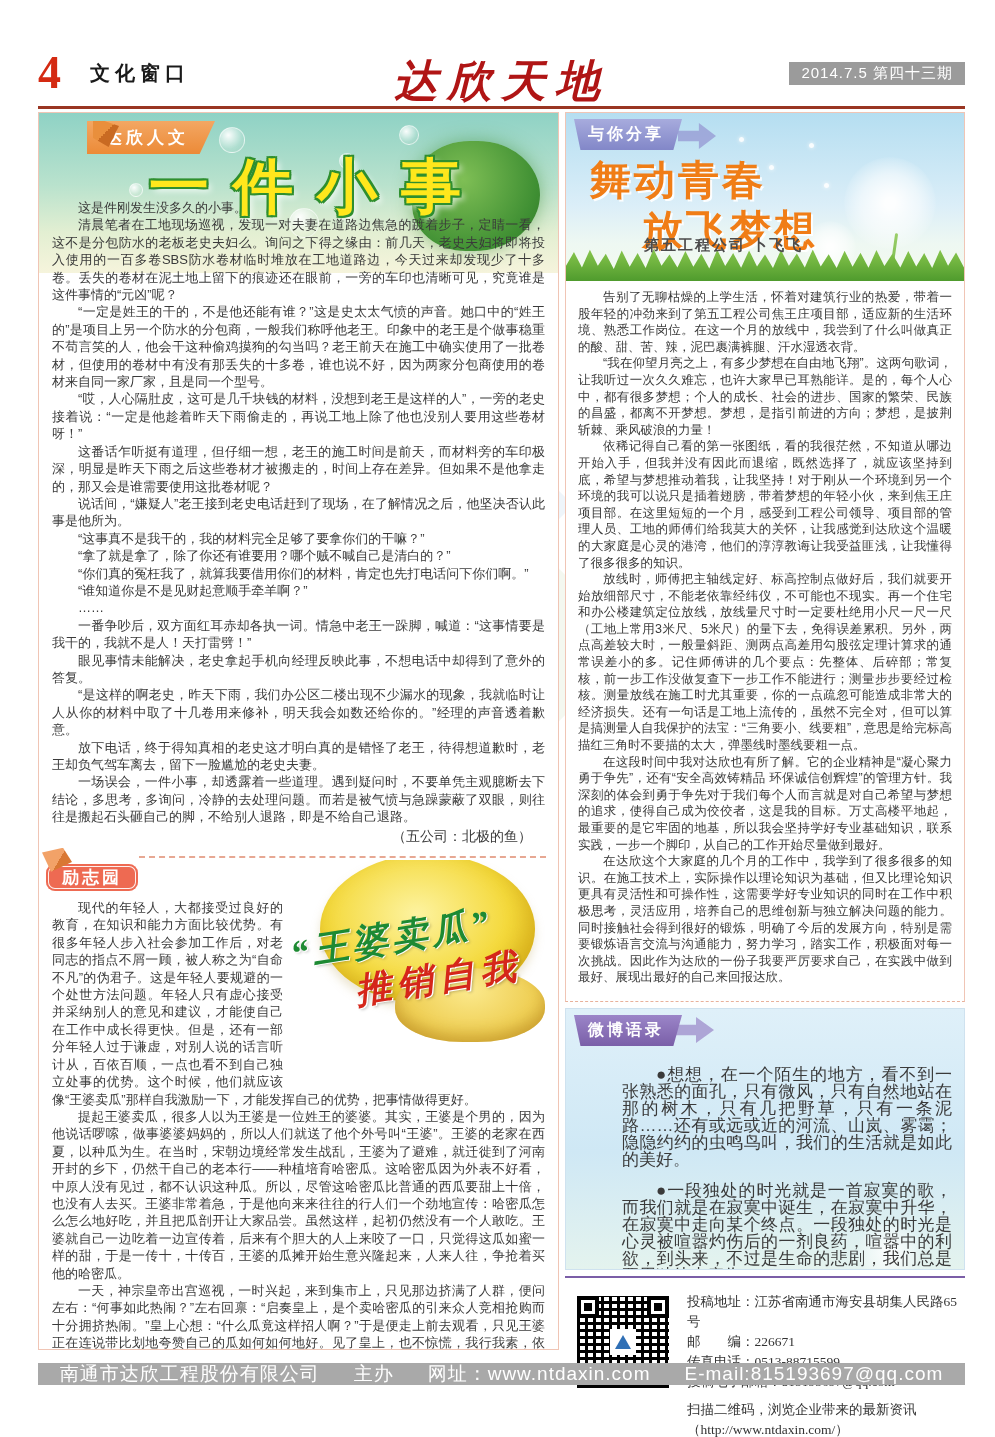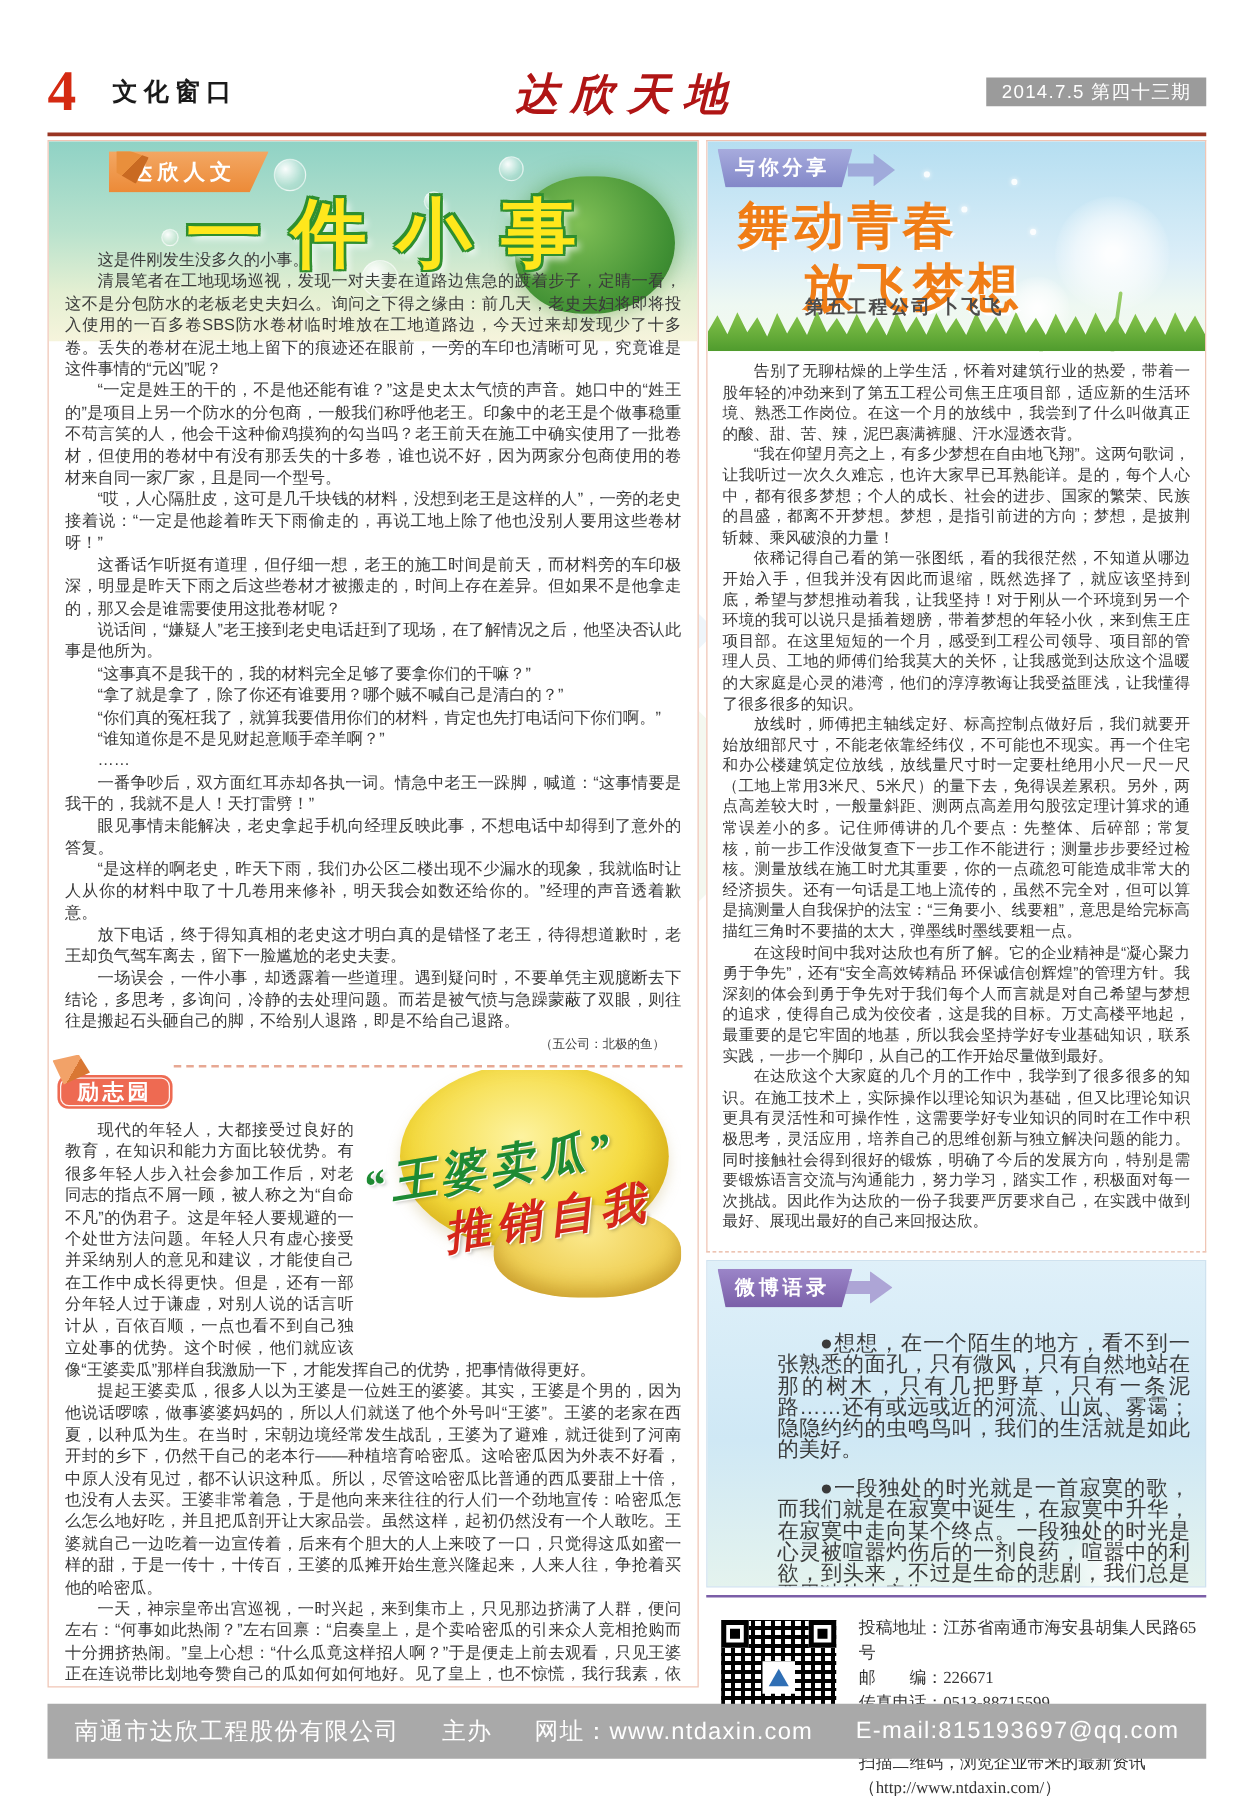--- a/index.html
+++ b/index.html
@@ -4,40 +4,40 @@
 <style>
   * { box-sizing: border-box; }
   html,body { margin:0; padding:0; background:#ffffff; }
   body { font-family:"Liberation Sans","DejaVu Sans",sans-serif; color:#3a3a3a; }
   .page { position:relative; width:995px; height:1437px; background:#fff; overflow:hidden; }
 
   
   .header { position:absolute; left:38px; top:52px; width:927px; height:52px; }
   .page-num { position:absolute; left:0; top:-6px; font-size:46px; font-weight:bold; color:#d42a12; font-family:"Liberation Serif","DejaVu Serif",serif; }
   .section-name { position:absolute; left:52px; top:8px; font-size:20px; font-weight:bold; color:#1a1a1a; letter-spacing:5px; }
-  .masthead { position:absolute; left:0; right:0; top:0; text-align:center; font-size:35px; font-weight:bold; font-style:italic; color:#b01515; font-family:"Liberation Serif","DejaVu Serif",serif; letter-spacing:10px; }
+  .masthead { position:absolute; left:0; right:0; top:0; text-align:center; font-size:44px; font-weight:bold; font-style:italic; color:#b01515; font-family:"Liberation Serif","DejaVu Serif",serif; letter-spacing:10px; }
   .issue-badge { position:absolute; right:0; top:10px; background:#9b9b9b; color:#fff; font-size:15px; padding:2px 12px; letter-spacing:1px; }
   .header-rule { position:absolute; left:38px; top:106px; width:927px; height:3px; background:#993522; }
 
   
   .col-left { position:absolute; left:38px; top:112px; width:521px; height:1238px; border:1px solid #f0c5b5; background:#fff; overflow:hidden; }
   .col-right { position:absolute; left:565px; top:112px; width:400px; height:1238px; }
 
   
   .art1-header { position:relative; height:160px; background:linear-gradient(180deg,#8fd2c5 0%,#b9e2cd 45%,#e3efd2 75%,#f6f4dc 100%); overflow:visible; z-index:0; }
   .bubble { position:absolute; border-radius:50%; background:radial-gradient(circle at 35% 30%, rgba(255,255,255,.95), rgba(255,255,255,.15) 60%, rgba(120,170,150,.15)); border:1px solid rgba(255,255,255,.6); }
   .tree-blob { position:absolute; right:18px; top:28px; width:128px; height:110px; border-radius:48% 52% 55% 45%; background:radial-gradient(circle at 40% 35%, #7fbf55, #3f8f33 70%, #2e7326); box-shadow:0 0 18px rgba(60,140,50,.5); }
   .ribbon-tag-orange { position:absolute; left:28px; top:8px; background:linear-gradient(180deg,#f3a763,#ec8a37); color:#fff; font-size:17px; font-weight:bold; letter-spacing:4px; padding:5px 26px 5px 18px; clip-path:polygon(0 0,100% 0,88% 100%,0 100%);margin-left:20px; }
   .fold-deco { position:absolute; left:6px; top:-4px; width:26px; height:30px; background:linear-gradient(135deg,#e98f3c 50%,#c96a22 50%); clip-path:polygon(0 0,100% 30%,60% 100%,0 70%); }
   .art1-title { position:absolute; left:110px; top:34px; font-size:60px; font-weight:bold; letter-spacing:24px; color:#ffe71c; white-space:nowrap;
     text-shadow:2px 0 #2f8f2f,-2px 0 #2f8f2f,0 2px #2f8f2f,0 -2px #2f8f2f,2px 2px #2f8f2f,-2px -2px #2f8f2f,2px -2px #2f8f2f,-2px 2px #2f8f2f,4px 4px 6px rgba(255,255,255,.8); }
 
   .art1-body { position:relative; z-index:2; margin-top:-74px; padding:0 13px; font-size:13px; line-height:17.4px; text-align:justify; }
   .p { margin:0; text-indent:2em; }
-  .signature { text-align:right; padding:2px 26px 6px 0; font-size:10px; }
+  .signature { text-align:right; padding:2px 26px 6px 0; font-size:14px; }
   .dashed-sep { border:none; border-top:2px dashed #e7a893; margin:4px 12px 0 100px; }
 
   
   .art2 { position:relative; padding:0 13px 8px; font-size:13px; line-height:17.4px; text-align:justify; }
   .tag-red { display:inline-block; position:relative; margin:6px 0 8px -6px; background:#ee6a52; color:#fff; font-size:17px; font-weight:bold; letter-spacing:3px; padding:5px 16px; border-radius:9px; box-shadow:inset 0 0 0 2px #ee6a52, inset 0 0 0 3px rgba(255,255,255,.9); }
   .tag-red .fold-deco2 { position:absolute; left:-4px; top:-16px; width:30px; height:24px; background:linear-gradient(120deg,#f2a268 55%,#d97733 55%); clip-path:polygon(0 20%,70% 0,100% 60%,30% 100%); }
   .melon-figure { float:right; position:relative; width:252px; height:212px; margin:2px 0 4px 10px; overflow:hidden; }
   .melon-big { position:absolute; right:10px; top:-6px; width:215px; height:150px; border-radius:50%; background:radial-gradient(ellipse at 45% 40%, #fdf3a0, #f4d93b 55%, #e3b81e 85%, #caa019); box-shadow:inset -6px -10px 22px rgba(190,150,10,.45), 0 6px 10px rgba(200,180,120,.35); }
   .melon-small { position:absolute; right:0; top:108px; width:150px; height:74px; border-radius:50% 50% 45% 45%; background:radial-gradient(ellipse at 50% 30%, #fbe98c, #efcf55 60%, #d8ae34); box-shadow:inset 0 -8px 14px rgba(170,120,20,.4); }
   .melon-title { position:absolute; left:0; top:52px; width:100%; transform:rotate(-9deg); font-family:"Liberation Serif","DejaVu Serif",serif; font-weight:bold; font-style:italic; text-align:left; line-height:1.25; }
@@ -88,21 +88,21 @@
       flex:0 0 auto; margin-top:4px; }
   .qr .finder { position:absolute; width:22px; height:22px; background:#fff; border:4px solid #000; }
   .qr .finder::after { content:""; position:absolute; left:3px; top:3px; width:8px; height:8px; background:#000; }
   .qr .f1 { left:0; top:0; } .qr .f2 { right:0; top:0; } .qr .f3 { left:0; bottom:0; }
   .qr .logo { position:absolute; left:33px; top:33px; width:26px; height:26px; background:#fff; display:flex; align-items:center; justify-content:center; }
   .qr .logo-tri { width:0; height:0; border-left:8px solid transparent; border-right:8px solid transparent; border-bottom:14px solid #2f6fb5; }
   .contact-info { padding-left:18px; font-size:13.5px; line-height:20px; color:#333; font-family:"Liberation Serif","DejaVu Serif",serif; }
   .contact-info .note { margin-top:8px; }
 
   
-  .footer-bar { position:absolute; left:38px; top:1363px; width:927px; height:44px; background:#a9a9a9; color:#fff; font-size:19px; display:flex; align-items:center; justify-content:center; gap:34px; letter-spacing:1px; }
+  .footer-bar { position:absolute; left:38px; top:1363px; width:927px; height:22px; background:#a9a9a9; color:#fff; font-size:19px; display:flex; align-items:center; justify-content:center; gap:34px; letter-spacing:1px; }
 </style>
 </head>
 <body>
 
 <div class="page">
 
   <div class="header">
     <span class="page-num">4</span>
     <span class="section-name">文化窗口</span>
     <div class="masthead">达欣天地</div>

